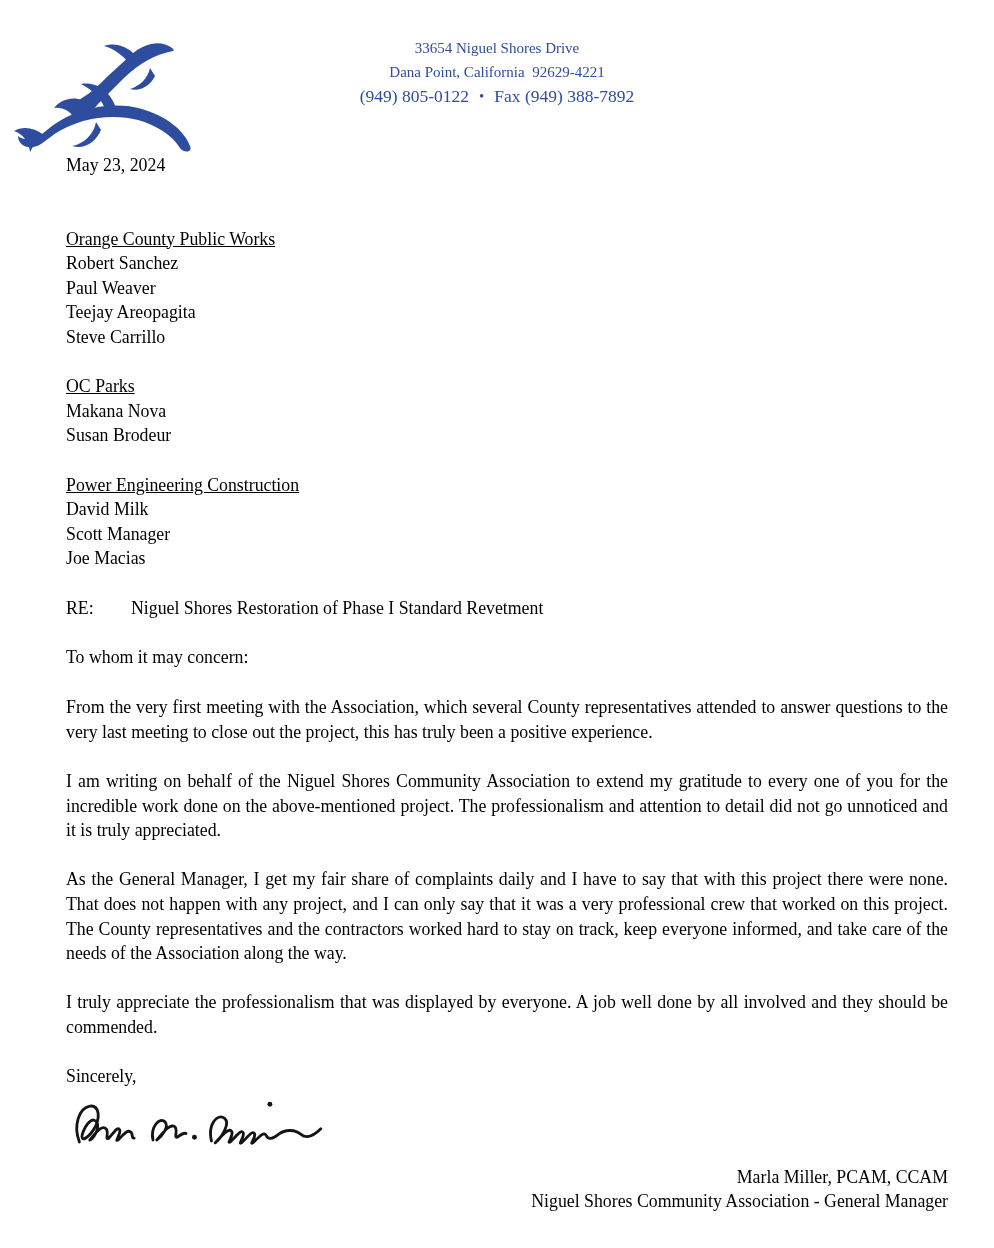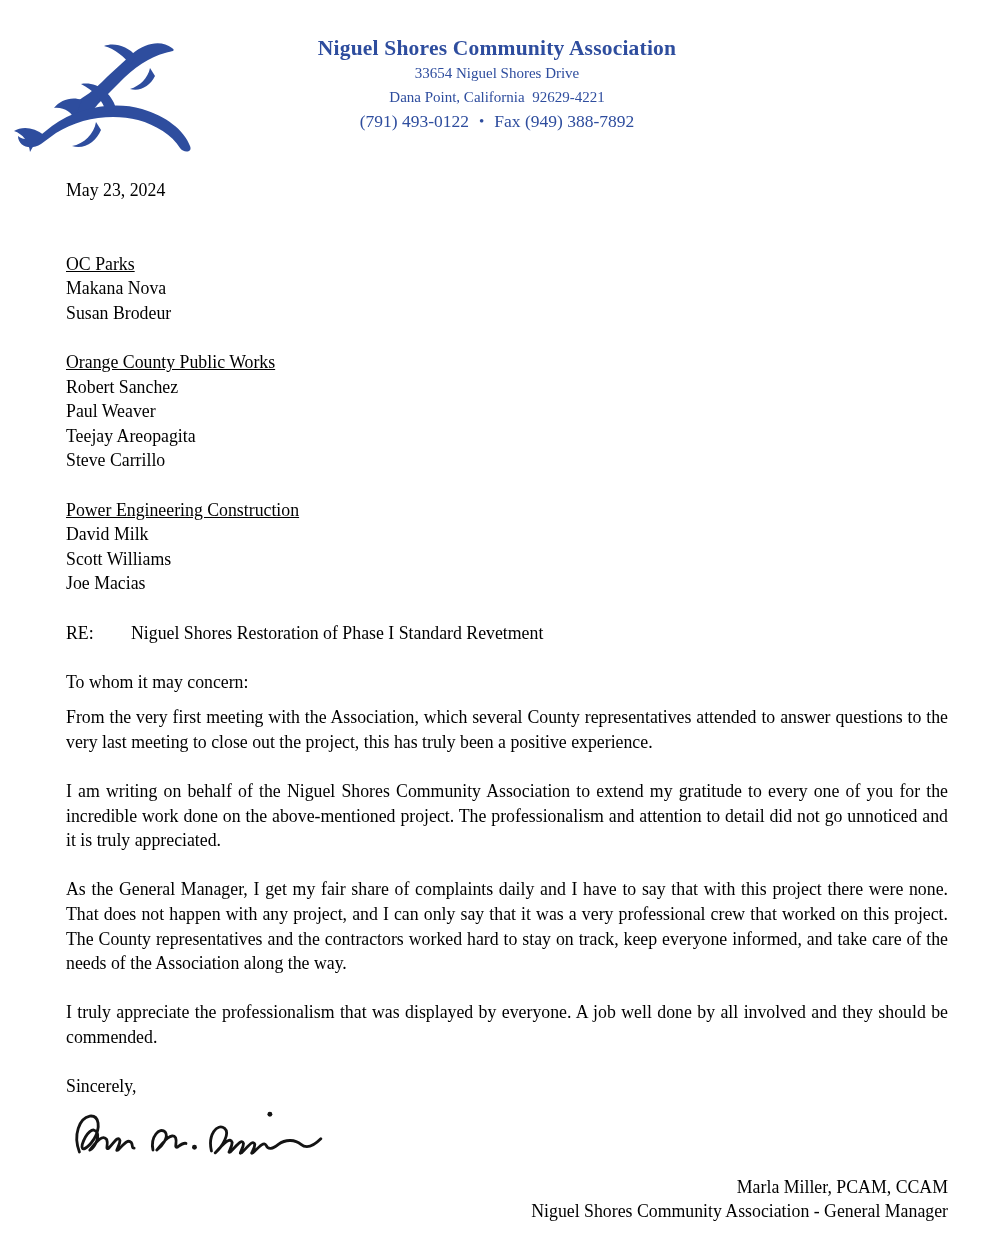--- a/index.html
+++ b/index.html
@@ -57,21 +57,21 @@
     padding: 0 46px 0 66px;
     font-size: 17.8px;
     line-height: 24.6px;
   }
   .date-line { margin-top: 44px; margin-bottom: 49px; }
   .recipient-group { margin-bottom: 24.6px; }
   .group-title { text-decoration: underline; }
   .re-line { display: flex; margin-bottom: 24.6px; align-items: flex-end; }
   .re-label { width: 65px; flex: 0 0 65px; }
   .para { margin-bottom: 24.6px; text-align: justify; }
-  .salutation { margin-bottom: 11px; }
+  .salutation { margin-bottom: 26px; }
   .closing { margin-bottom: 0; }
   .signature-img { display: block; margin: 2px 0 8px 2px; }
   .sig-block div { line-height: 24.6px; text-align: right; }
 </style>
 </head>
 <body>
 
 <div class="page">
 
   <div class="letterhead">
@@ -84,50 +84,49 @@
           <path d="M78,66 C68,62 56,66 50,74 C60,73 68,78 71,87 C73,79 75,72 78,66 Z"></path>
           <path d="M146,34 C144,44 136,52 126,55 C136,58 146,52 151,42 Z"></path>
 
           <path d="M186,112 C180,96 162,82 138,75 C110,67 74,73 48,92 L38,100 C30,106 20,107 14,102 C14,112 26,117 37,110 L52,99 C75,84 108,79 134,86 C152,91 168,101 176,114 C179,119 189,119 186,112 Z"></path>
           <path d="M112,74 C107,58 92,47 77,50 C89,56 99,66 102,78 Z"></path>
           <path d="M40,101 C30,93 18,92 10,97 C19,100 25,108 26,118 C30,110 35,105 40,101 Z"></path>
           <path d="M92,88 C90,100 80,110 68,112 C80,116 92,108 97,96 Z"></path>
         </g>
       </svg>
     </div>
-    <div class="org-name">Niguel Shores Community Association</div>
     <div class="addr-line">33654 Niguel Shores Drive</div>
     <div class="addr-line">Dana Point, California  92629-4221</div>
     <div class="phone-line">
-      <span>(791) 493-0122</span><span class="phone-sep">•</span><span>Fax (949) 388-7892</span>
+      <span>(949) 805-0122</span><span class="phone-sep">•</span><span>Fax (949) 388-7892</span>
     </div>
   </div>
 
   <div class="letter-body">
 
     <div class="date-line">May 23, 2024</div>
-
-    <div class="recipient-group">
-      <div class="group-title">OC Parks</div>
-      <div>Makana Nova</div>
-      <div>Susan Brodeur</div>
-    </div>
 
     <div class="recipient-group">
       <div class="group-title">Orange County Public Works</div>
       <div>Robert Sanchez</div>
       <div>Paul Weaver</div>
       <div>Teejay Areopagita</div>
       <div>Steve Carrillo</div>
     </div>
 
     <div class="recipient-group">
+      <div class="group-title">OC Parks</div>
+      <div>Makana Nova</div>
+      <div>Susan Brodeur</div>
+    </div>
+
+    <div class="recipient-group">
       <div class="group-title">Power Engineering Construction</div>
       <div>David Milk</div>
-      <div>Scott Williams</div>
+      <div>Scott Manager</div>
       <div>Joe Macias</div>
     </div>
 
     <div class="re-line">
       <span class="re-label">RE:</span>
       <span>Niguel Shores Restoration of Phase I Standard Revetment</span>
     </div>
 
     <div class="salutation">To whom it may concern:</div>
 

